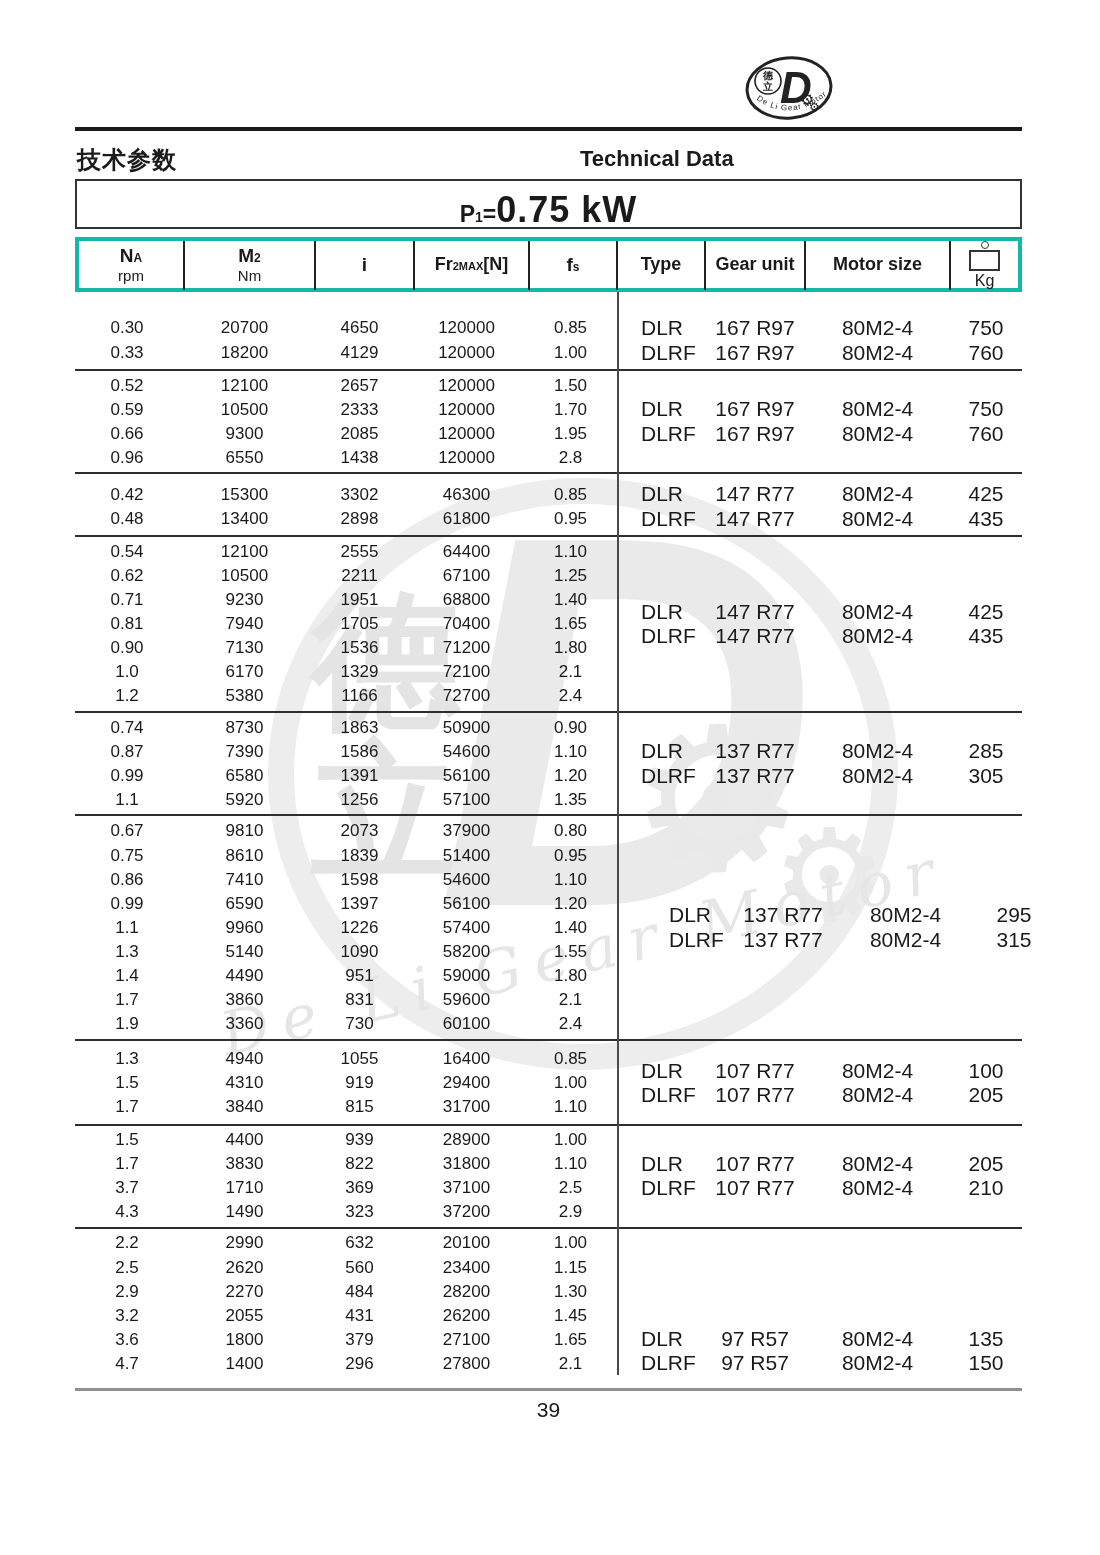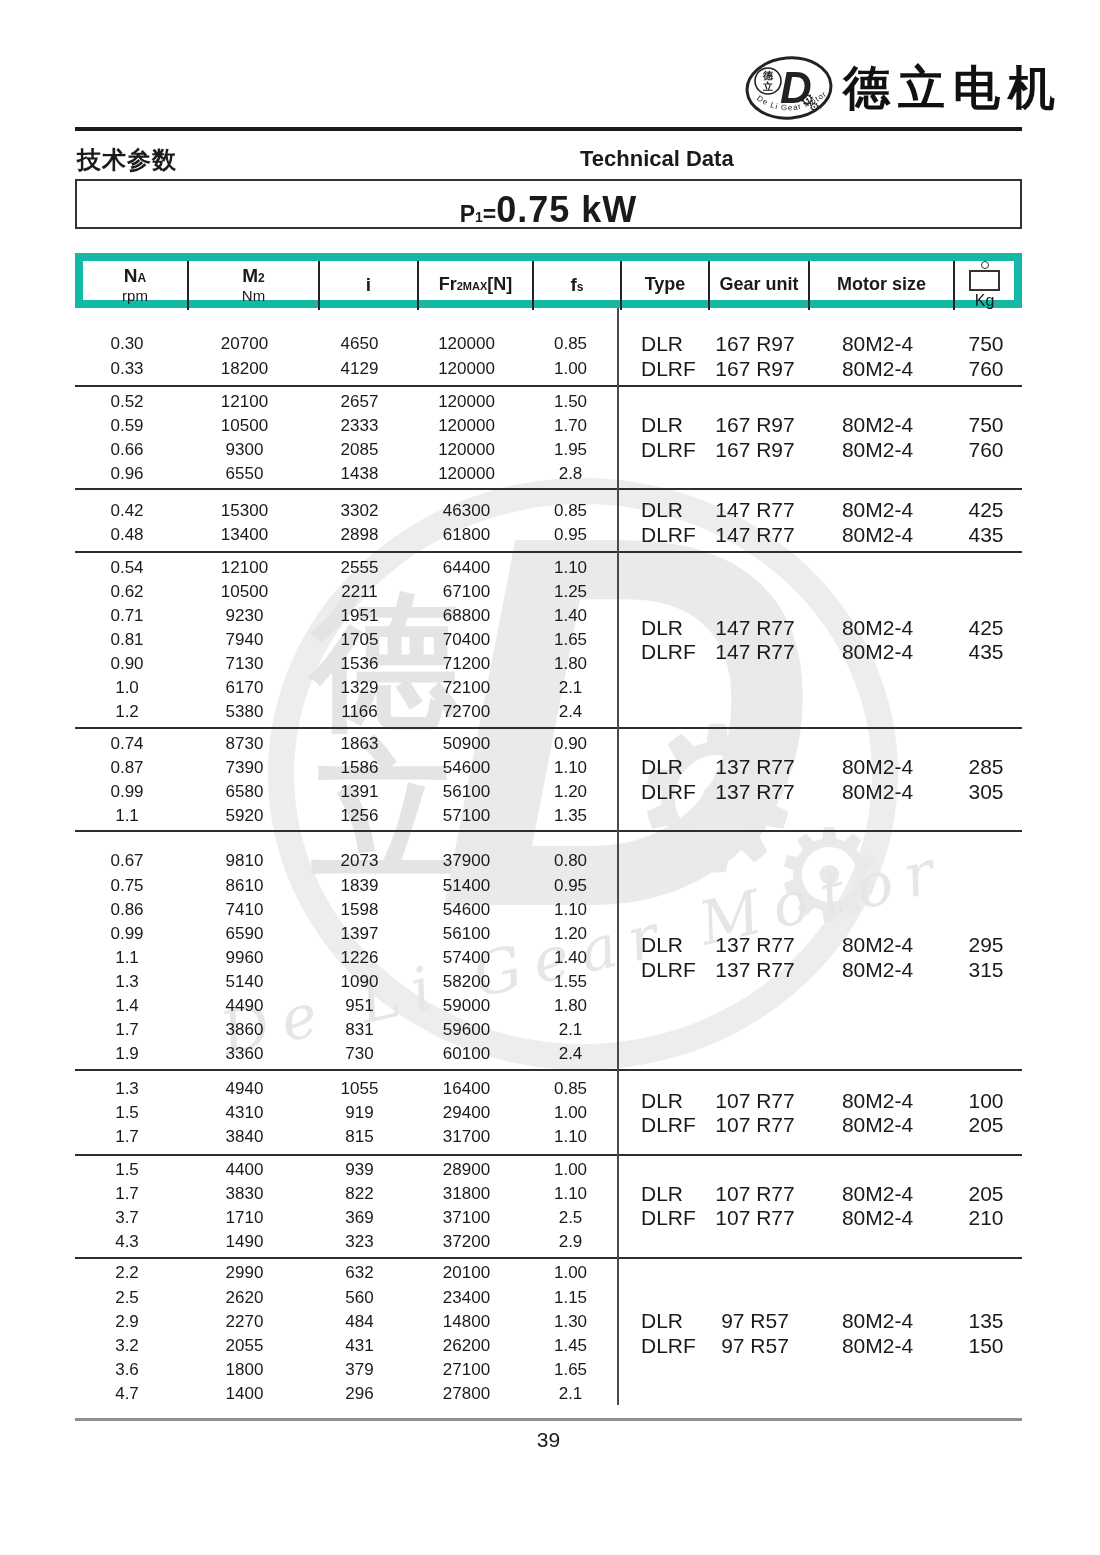--- a/index.html
+++ b/index.html
@@ -27,41 +27,41 @@
   .section-row{position:relative;height:34px;margin-top:11px;}
   .section-zh{position:absolute;left:2px;top:2px;font-size:24px;font-weight:bold;letter-spacing:1px;text-align:right;}
   .section-en{position:absolute;left:505px;top:4px;font-size:22px;font-weight:bold;}
   .power-box{margin-top:3px;height:50px;border:2px solid #333;box-sizing:border-box;
              display:flex;align-items:baseline;justify-content:center;padding-top:8px;}
   .power-p{font-size:23px;font-weight:bold;}
   .power-sub{font-size:14px;font-weight:bold;}
   .power-eq{font-size:23px;font-weight:bold;}
   .power-val{font-size:36px;font-weight:bold;letter-spacing:1px;}
   
-  .thead{margin-top:24px;height:55px;border:8px solid #14b8a6;box-sizing:border-box;
+  .thead{margin-top:8px;height:55px;border:4px solid #14b8a6;box-sizing:border-box;
          display:grid;grid-template-columns:104px 131px 99px 115px 88px 88px 100px 145px auto;}
   .th{border-left:2px solid #222;display:flex;flex-direction:column;align-items:center;justify-content:center;line-height:1.1;}
   .th:first-child{border-left:none;}
   .th .main{font-size:19px;font-weight:bold;}
   .th .sub{font-size:12px;font-weight:bold;}
   .th .unit{font-size:15px;margin-top:1px;}
   .th .one{font-size:19px;font-weight:bold;}
   .kgicon{display:flex;flex-direction:column;align-items:center;}
   .kgicon .knob{width:6px;height:6px;border:1.5px solid #333;border-radius:50%;background:#fff;}
   .kgicon .bodyr{width:27px;height:17px;border:2px solid #333;margin-top:1px;background:#fff;}
   .kg-label{font-size:16px;margin-top:1px;}
   
   .tbody{position:relative;}
   .vdivider{position:absolute;left:542px;top:0;bottom:3px;width:2px;background:#4a4a4a;}
   .group{display:flex;align-items:center;border-bottom:2px solid #2e2e2e;padding:2.5px 0;}
   .group:nth-child(1){padding-top:24px;padding-bottom:4px;}
   .group:nth-child(3){padding-top:8px;padding-bottom:4px;}
-  .group:nth-child(6){padding-top:17px;padding-bottom:3px;}
+  .group:nth-child(6){padding-top:3px;padding-bottom:3px;gap:28px;}
   .group:nth-child(7){padding-top:6px;padding-bottom:4px;}
-  .group:last-child{border-bottom:none;}
+  .group:last-child{border-bottom:none;align-items:flex-end;}
   .rows{width:542px;}
   .row{display:grid;grid-template-columns:104px 131px 99px 115px 93px;line-height:24.1px;font-size:17px;}
   .cell{text-align:center;}
   .types{width:405px;display:flex;flex-direction:column;justify-content:center;}
   .type-line{display:grid;grid-template-columns:88px 100px 145px 72px;line-height:24.5px;font-size:21px;}
   .tcell{text-align:center;}
   .tcell.t0{text-align:left;padding-left:24px;}
   
   .bottom-rule{margin-top:10px;height:3px;background:#8f8f8f;}
   .page-num{margin-top:7px;text-align:center;font-size:21px;}
@@ -94,21 +94,20 @@
         <text x="37" y="48" font-size="44" font-weight="bold" font-style="italic" font-family="Liberation Sans,sans-serif" fill="#222">D</text>
         <text x="57" y="50" font-size="16" fill="#222">⚙</text>
         <text x="66" y="56" font-size="12" fill="#222">⚙</text>
         <defs>
             <path id="arcpath" d="M 10 42 Q 46 70 84 40"></path>
           </defs>
         <text font-size="8" fill="#222" letter-spacing="1">
           <textPath href="#arcpath" startOffset="4">De Li Gear Motor</textPath>
         </text>
       </svg>
-      <div class="brand">德立电机</div>
     </div>
 
     <div class="section-row">
       <div class="section-zh">技术参数</div>
       <div class="section-en">Technical Data</div>
     </div>
 
     <div class="power-box">
       <span class="power-p">P</span>
         <span class="power-sub">1</span>
@@ -557,21 +556,21 @@
                 <div class="cell">2.5</div>
                 <div class="cell">2620</div>
                 <div class="cell">560</div>
                 <div class="cell">23400</div>
                 <div class="cell">1.15</div>
               </div>
               <div class="row">
                 <div class="cell">2.9</div>
                 <div class="cell">2270</div>
                 <div class="cell">484</div>
-                <div class="cell">14800</div>
+                <div class="cell">28200</div>
                 <div class="cell">1.30</div>
               </div>
               <div class="row">
                 <div class="cell">3.2</div>
                 <div class="cell">2055</div>
                 <div class="cell">431</div>
                 <div class="cell">26200</div>
                 <div class="cell">1.45</div>
               </div>
               <div class="row">

